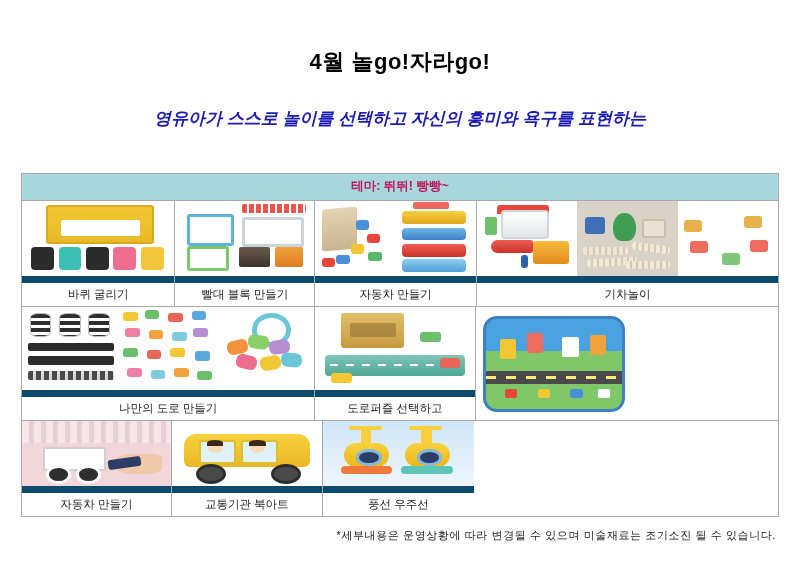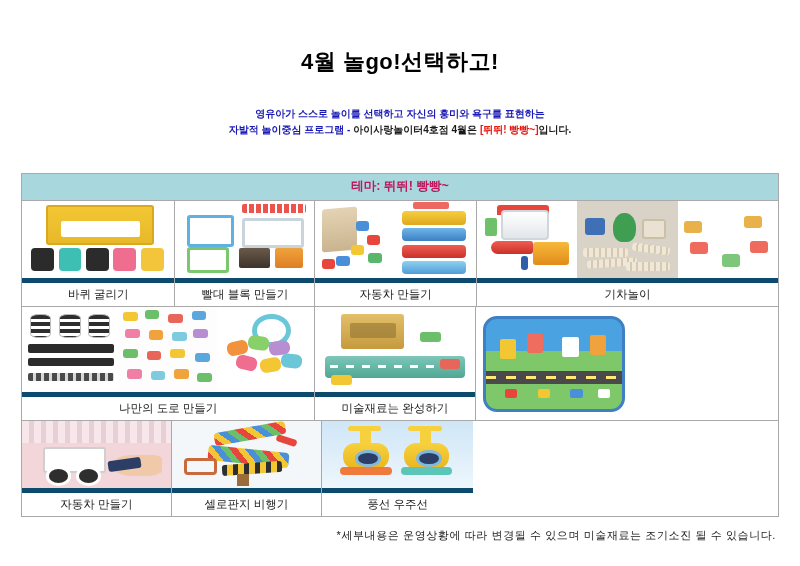--- a/index.html
+++ b/index.html
@@ -29,23 +29,24 @@
     line-height: 1.1;
   }
 
   
   .subtitle {
     text-align: center;
     margin-top: 32px;
     line-height: 1.55;
   }
   .subtitle-line {
-    font-size: 10px;
+    font-size: 17px;
     font-weight: bold;
     white-space: nowrap;
+    font-style: italic;
   }
   .tx-blue   { color: #1a1ab4; }
   .tx-black  { color: #1a1a1a; font-weight: bold; }
   .tx-red    { color: #e8150f; font-weight: bold; }
 
   
   .program-table {
     position: absolute;
     left: 21px;
     top: 173px;
@@ -86,21 +87,21 @@
   .cell-media {
     flex: 1 1 auto;
     display: flex;
     align-items: center;
     justify-content: center;
     overflow: hidden;
     background: #ffffff;
   }
   .cell-label {
     flex: 0 0 auto;
-    border-top: 5px solid #0c4a6e;
+    border-top: 7px solid #0c4a6e;
     text-align: center;
     font-size: 11.5px;
     color: #1a1a1a;
     padding: 5px 2px 5px;
     line-height: 1.15;
     white-space: nowrap;
   }
 
   
   .media-split {
@@ -576,28 +577,25 @@
   .art-rocket .foot {
     position: absolute; top: 70%; width: 34%; height: 12%;
     border-radius: 6px;
   }
   .art-rocket .f1 { left: 12%; background: #ef7a3c; }
   .art-rocket .f2 { left: 52%; background: #5bc6b8; }
 </style>
 </head>
 <body>
 
-<h1 class="page-title">4월  놀go!선택하고!</h1>
+<h1 class="page-title">4월  놀go!자라go!</h1>
 
 <div class="subtitle">
   <div class="subtitle-line">
     <span class="tx-blue">영유아가 스스로 놀이를 선택하고 자신의 흥미와 욕구를 표현하는</span>
-  </div>
-  <div class="subtitle-line">
-    <span class="tx-blue">자발적 놀이중심 프로그램 - </span><span class="tx-black">아이사랑놀이터4호점 4월은 </span><span class="tx-red">[뛰뛰! 빵빵~]</span><span class="tx-black">입니다.</span>
   </div>
 </div>
 
 <div class="program-table">
 
   <div class="theme-bar">테마: 뛰뛰! 빵빵~</div>
 
   <div class="t-row">
 
     <div class="t-cell" style="width:20.3%;height:105px">
@@ -750,21 +748,21 @@
     <div class="t-cell" style="width:21.2%;height:113px">
       <div class="cell-media">
         <div class="art art-roadpuzzle">
           <div class="bldg"></div>
             <div class="road"></div>
           <div class="v v1"></div>
             <div class="v v2"></div>
             <div class="v v3"></div>
         </div>
       </div>
-      <div class="cell-label">미술재료는 완성하기</div>
+      <div class="cell-label">도로퍼즐 선택하고</div>
     </div>
 
 
     <div class="t-cell last" style="width:20.0%;height:113px">
       <div class="cell-media">
         <div class="art art-mat">
           <div class="pad">
             <div class="h h1"></div>
               <div class="h h2"></div>
               <div class="h h3"></div>
@@ -790,34 +788,37 @@
             <div class="car"></div>
           <div class="wheel w1"></div>
             <div class="wheel w2"></div>
           <div class="hand"></div>
             <div class="phone"></div>
         </div>
       </div>
       <div class="cell-label">자동차 만들기</div>
     </div>
 
-
-    <div class="t-cell" style="width:19.9%;height:95px">
-      <div class="cell-media">
-        <div class="art art-cello">
-          <div class="plane pl1"></div>
-            <div class="plane pl2"></div>
-          <div class="wing"></div>
-            <div class="sm"></div>
-          <div class="scribble"></div>
-            <div class="tree"></div>
-        </div>
-      </div>
-      <div class="cell-label">셀로판지 비행기</div>
-    </div>
+    <div class="t-cell" style="width:20.0%;height:95px">
+      <div class="cell-media">
+        <div class="art art-busbook">
+          <div class="bus"></div>
+          <div class="win win1"></div>
+            <div class="win win2"></div>
+          <div class="face f1"></div>
+            <div class="face f2"></div>
+          <div class="hair h1"></div>
+            <div class="hair h2"></div>
+          <div class="wheel bw1"></div>
+            <div class="wheel bw2"></div>
+        </div>
+      </div>
+      <div class="cell-label">교통기관 북아트</div>
+    </div>
+
 
     <div class="t-cell last" style="width:20.0%;height:95px">
       <div class="cell-media">
         <div class="art art-rocket">
           <div class="bar b1"></div>
             <div class="bar b2"></div>
           <div class="stick t1"></div>
             <div class="stick t2"></div>
           <div class="ship s1"></div>
             <div class="ship s2"></div>

